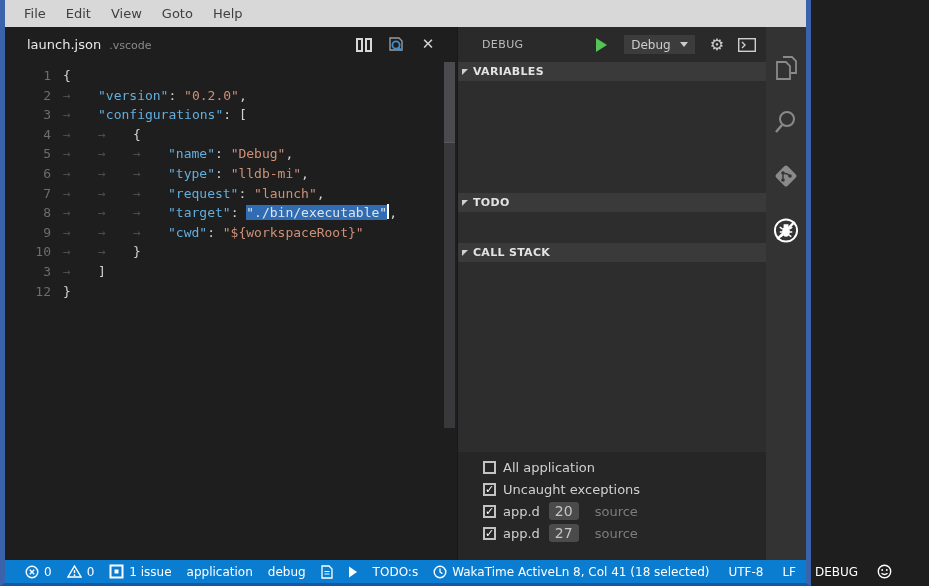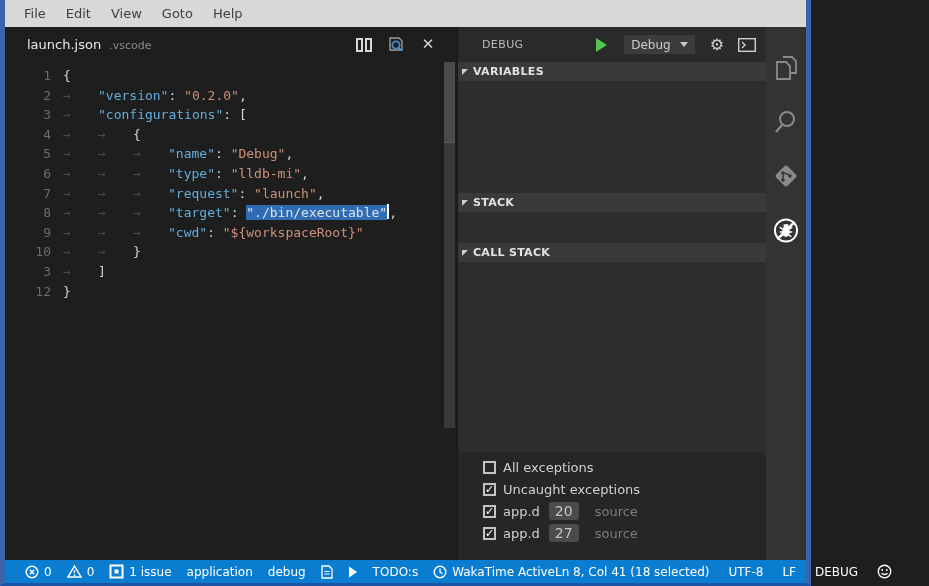--- a/index.html
+++ b/index.html
@@ -154,34 +154,34 @@
       </div>
 
       <div class="section-header">
         <span class="twistie"></span>
         <span class="section-label">VARIABLES</span>
       </div>
       <div class="sec-body" id="body-variables"></div>
 
       <div class="section-header">
         <span class="twistie"></span>
-        <span class="section-label">STACK</span>
+        <span class="section-label">TODO</span>
       </div>
       <div class="sec-body" id="body-watch"></div>
 
       <div class="section-header">
         <span class="twistie"></span>
         <span class="section-label">CALL STACK</span>
       </div>
       <div class="sec-body" id="body-callstack"></div>
 
       <div class="sec-body" id="body-breakpoints">
           <div class="bp-row">
             <span class="bp-check"></span>
-            <span>All exceptions</span>
+            <span>All application</span>
           </div>
           <div class="bp-row">
             <span class="bp-check">
               <span class="mark">✓</span>
             </span>
             <span>Uncaught exceptions</span>
           </div>
           <div class="bp-row">
             <span class="bp-check">
               <span class="mark">✓</span>

